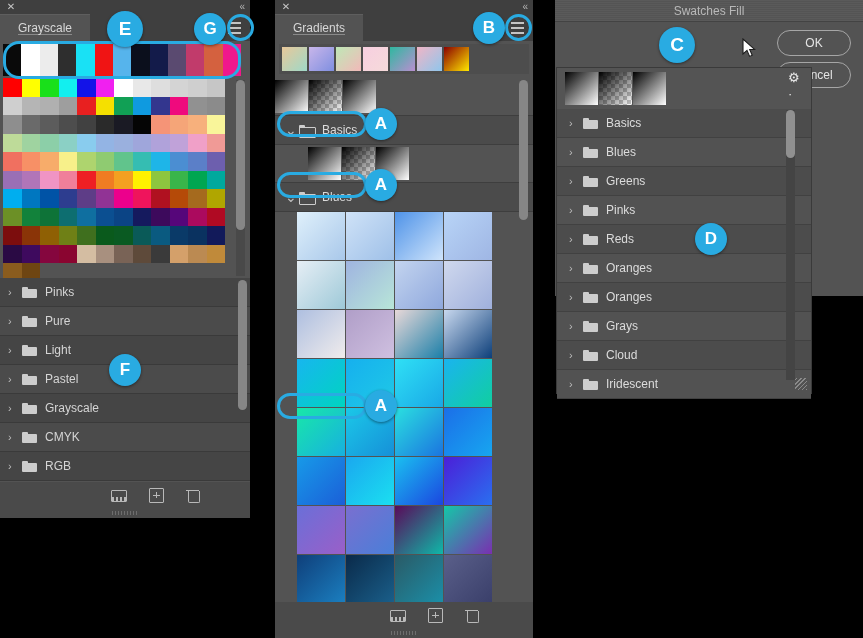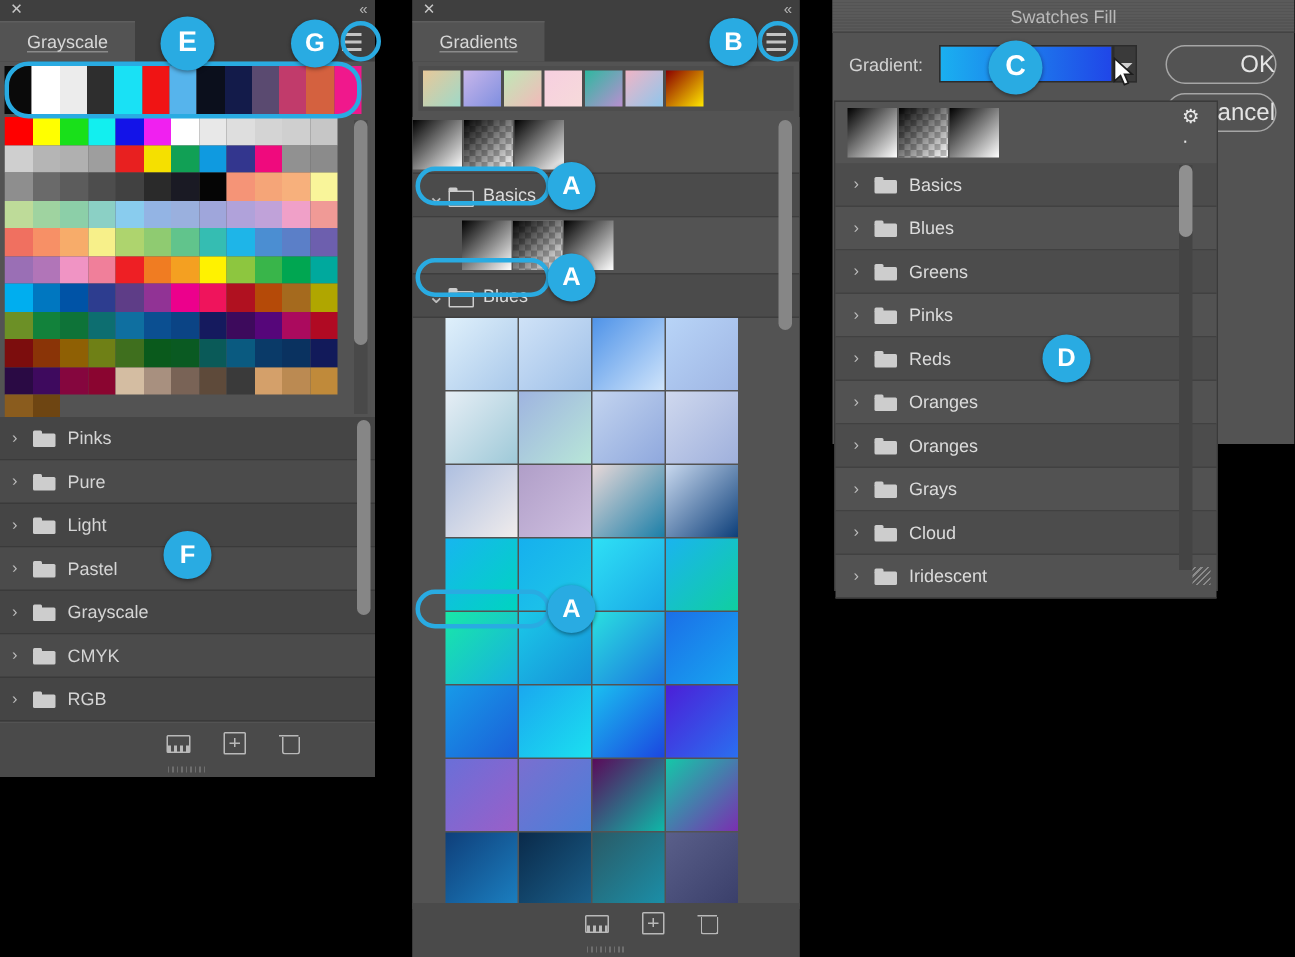--- a/index.html
+++ b/index.html
@@ -140,21 +140,21 @@
     background: #3a3a3a; border: 1px solid #2c2c2c;
   }
   .gf-arrowbtn i {
     position: absolute; left: 4px; top: 11px;
     border-left: 4px solid transparent; border-right: 4px solid transparent;
     border-top: 4px solid #cfcfcf;
   }
   .gf-btn {
     position: absolute; right: 12px; width: 74px; height: 26px;
     border: 1px solid #a6a6a6; border-radius: 13px; background: #535353;
-    color: #e4e4e4; font-size: 16px; text-align: right; line-height: 25px;
+    color: #e4e4e4; font-size: 12px; text-align: center; line-height: 25px;
   }
   #gf-ok { top: 30px; }
   #gf-cancel { top: 62px; }
 
   .gf-dropdown {
     position: absolute; left: 1px; top: 67px; width: 256px; height: 327px;
     background: #4a4a4a; border: 1px solid #3a3a3a;
   }
   .gf-dd-thumbs { display: flex; padding: 4px 0 4px 8px; background: #545454; }
   .gf-dd-thumbs div { width: 33px; height: 33px; margin-right: 1px; }
@@ -506,27 +506,20 @@
       <span class="ft-ico ft-trash"></span>
     </div>
     <div class="panel-bottomgrip" style="width:258px;">
         <i></i>
       </div>
   </div>
 
   <div class="panel" id="gf-dialog">
     <div class="gf-titlebar">Swatches Fill</div>
 
-    <div class="gf-row">
-      <span class="gf-label">Gradient:</span>
-      <div class="gf-swatch" id="gf-swatch" style="background: linear-gradient(90deg, rgb(26, 176, 240), rgb(32, 70, 232));"></div>
-      <div class="gf-arrowbtn">
-        <i></i>
-      </div>
-    </div>
 
     <div class="gf-btn" id="gf-ok">OK</div>
     <div class="gf-btn" id="gf-cancel">Cancel</div>
 
     <div class="gf-dropdown">
       <div class="gf-dd-thumbs" id="gf-dd-thumbs">
           <div style="background: linear-gradient(135deg, rgb(0, 0, 0) 0%, rgb(255, 255, 255) 100%);"></div>
           <div style="background: linear-gradient(135deg, rgb(0, 0, 0) 0%, rgba(0, 0, 0, 0) 100%) 0% 0% / 100% 100%, repeating-conic-gradient(rgb(255, 255, 255) 0deg, rgb(255, 255, 255) 25%, rgb(196, 196, 196) 0deg, rgb(196, 196, 196) 50%) 0% 0% / 8px 8px;"></div>
           <div style="background: linear-gradient(135deg, rgb(0, 0, 0) 0%, rgb(255, 255, 255) 100%);"></div>
         </div>

